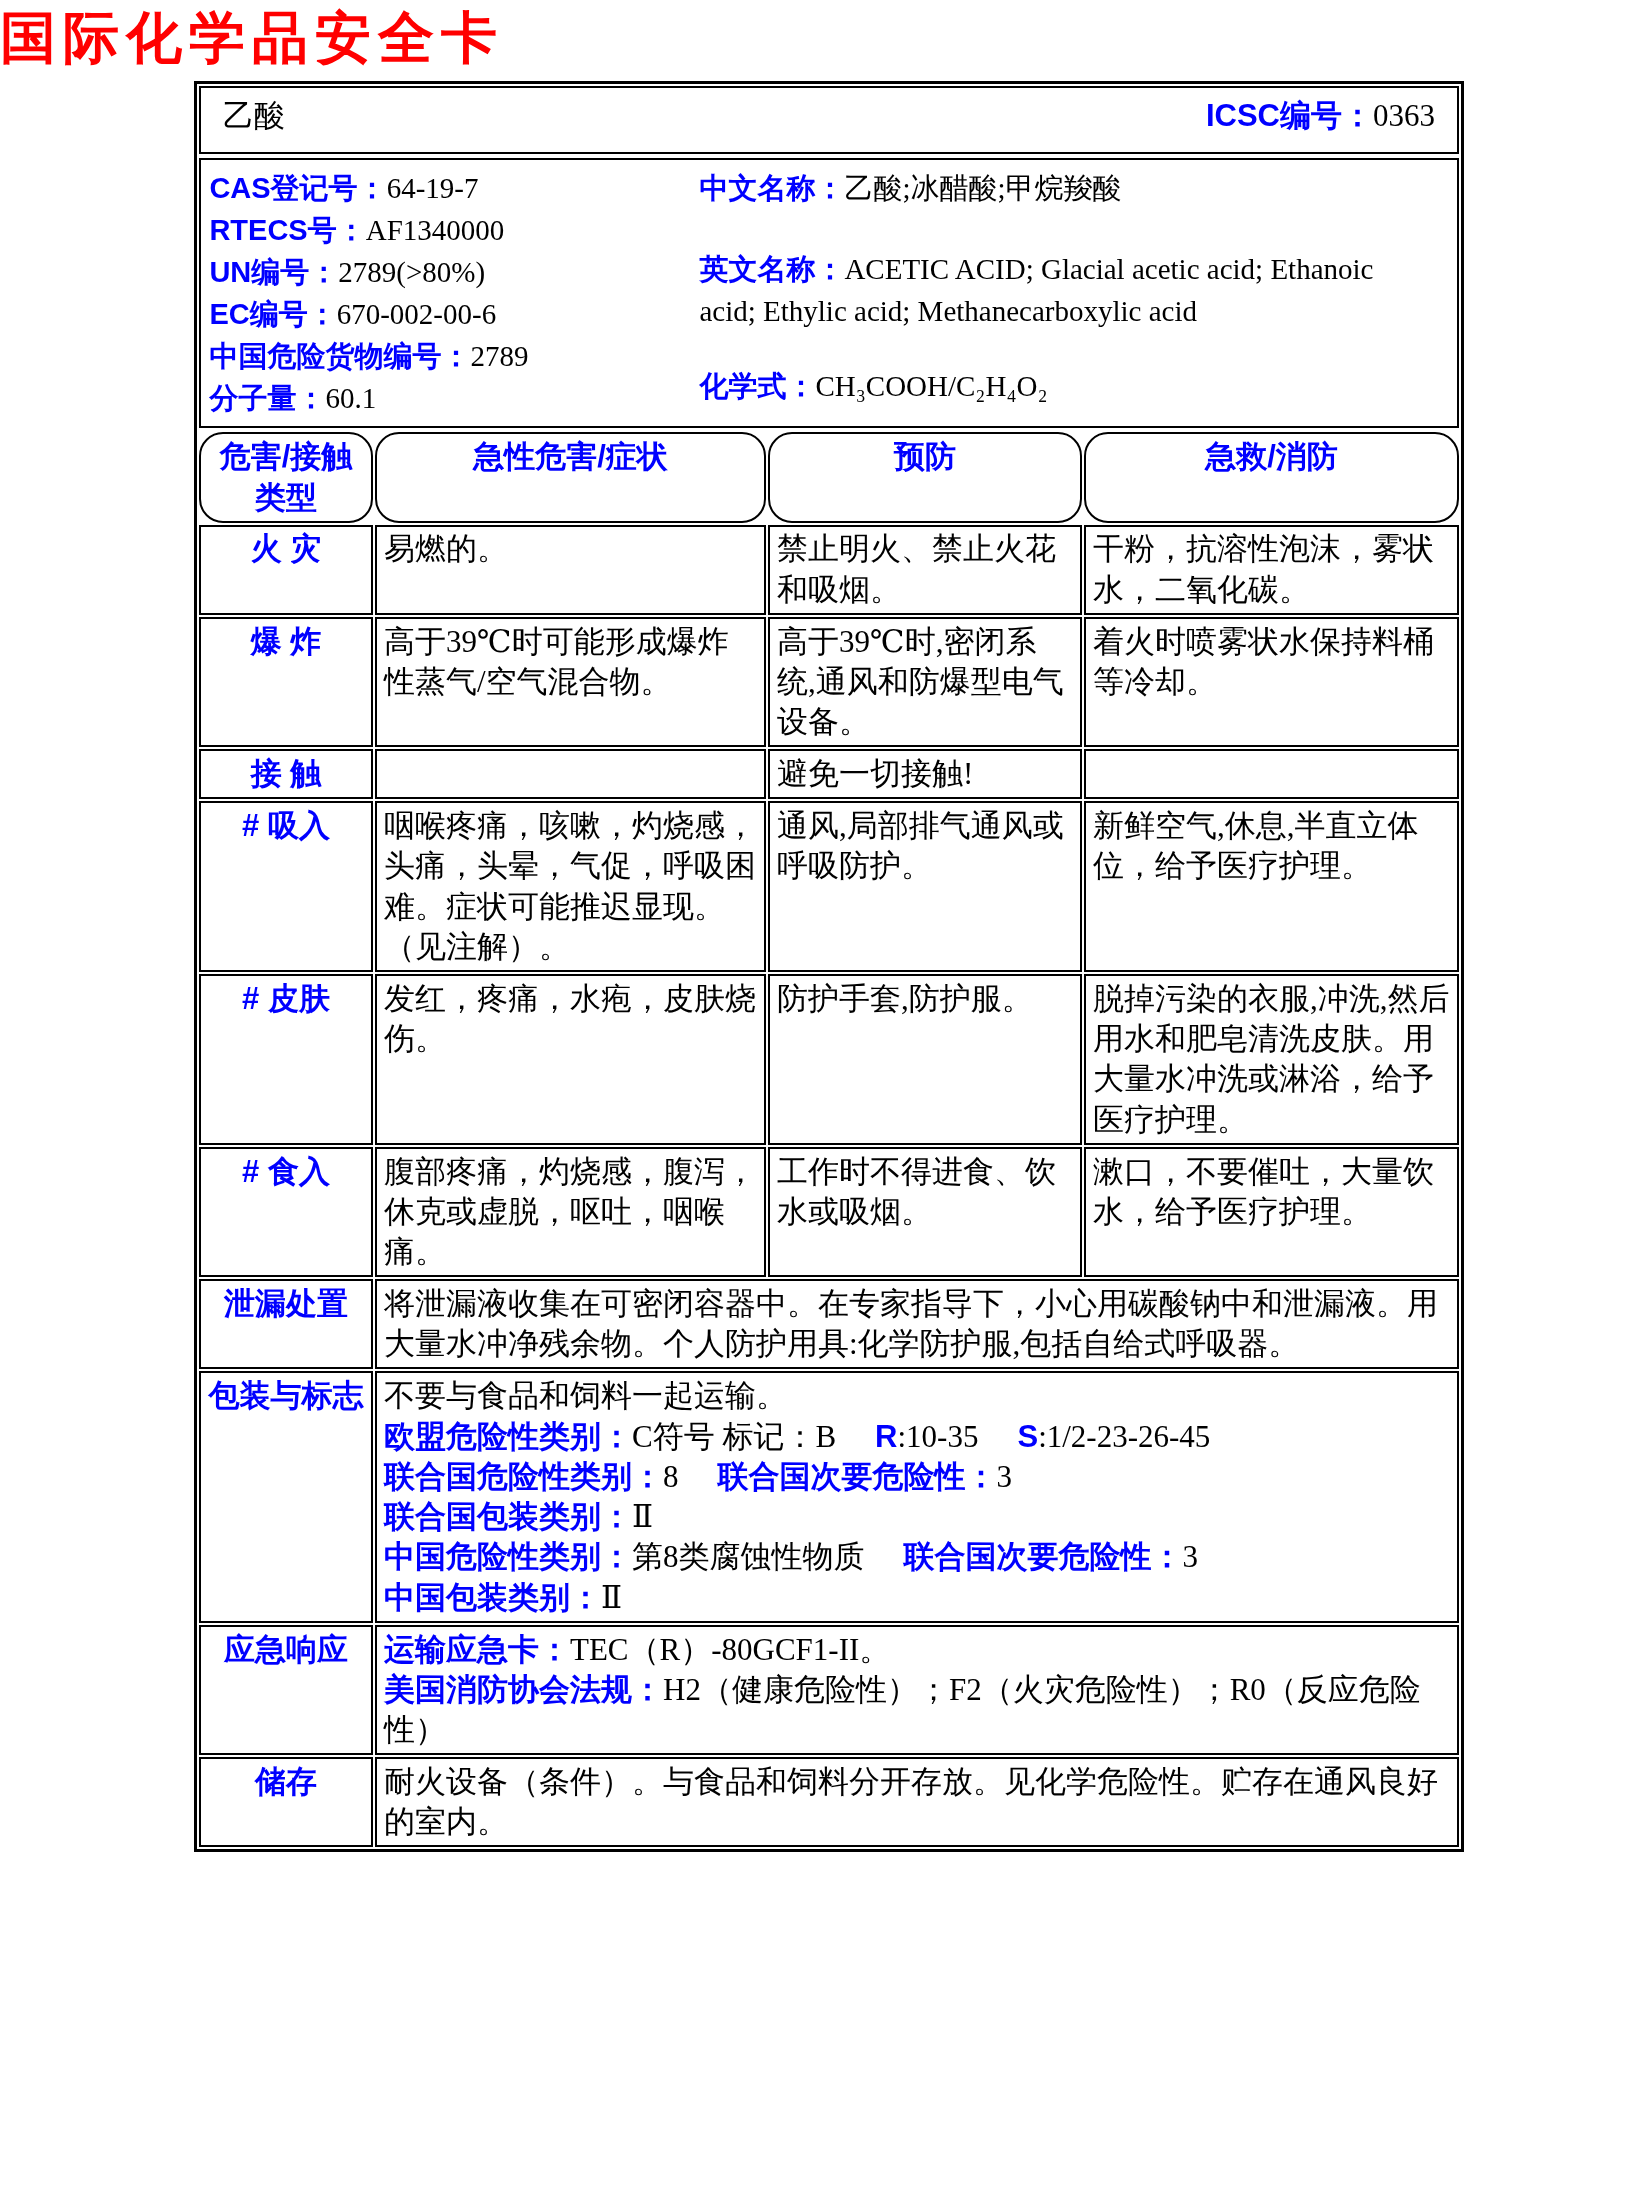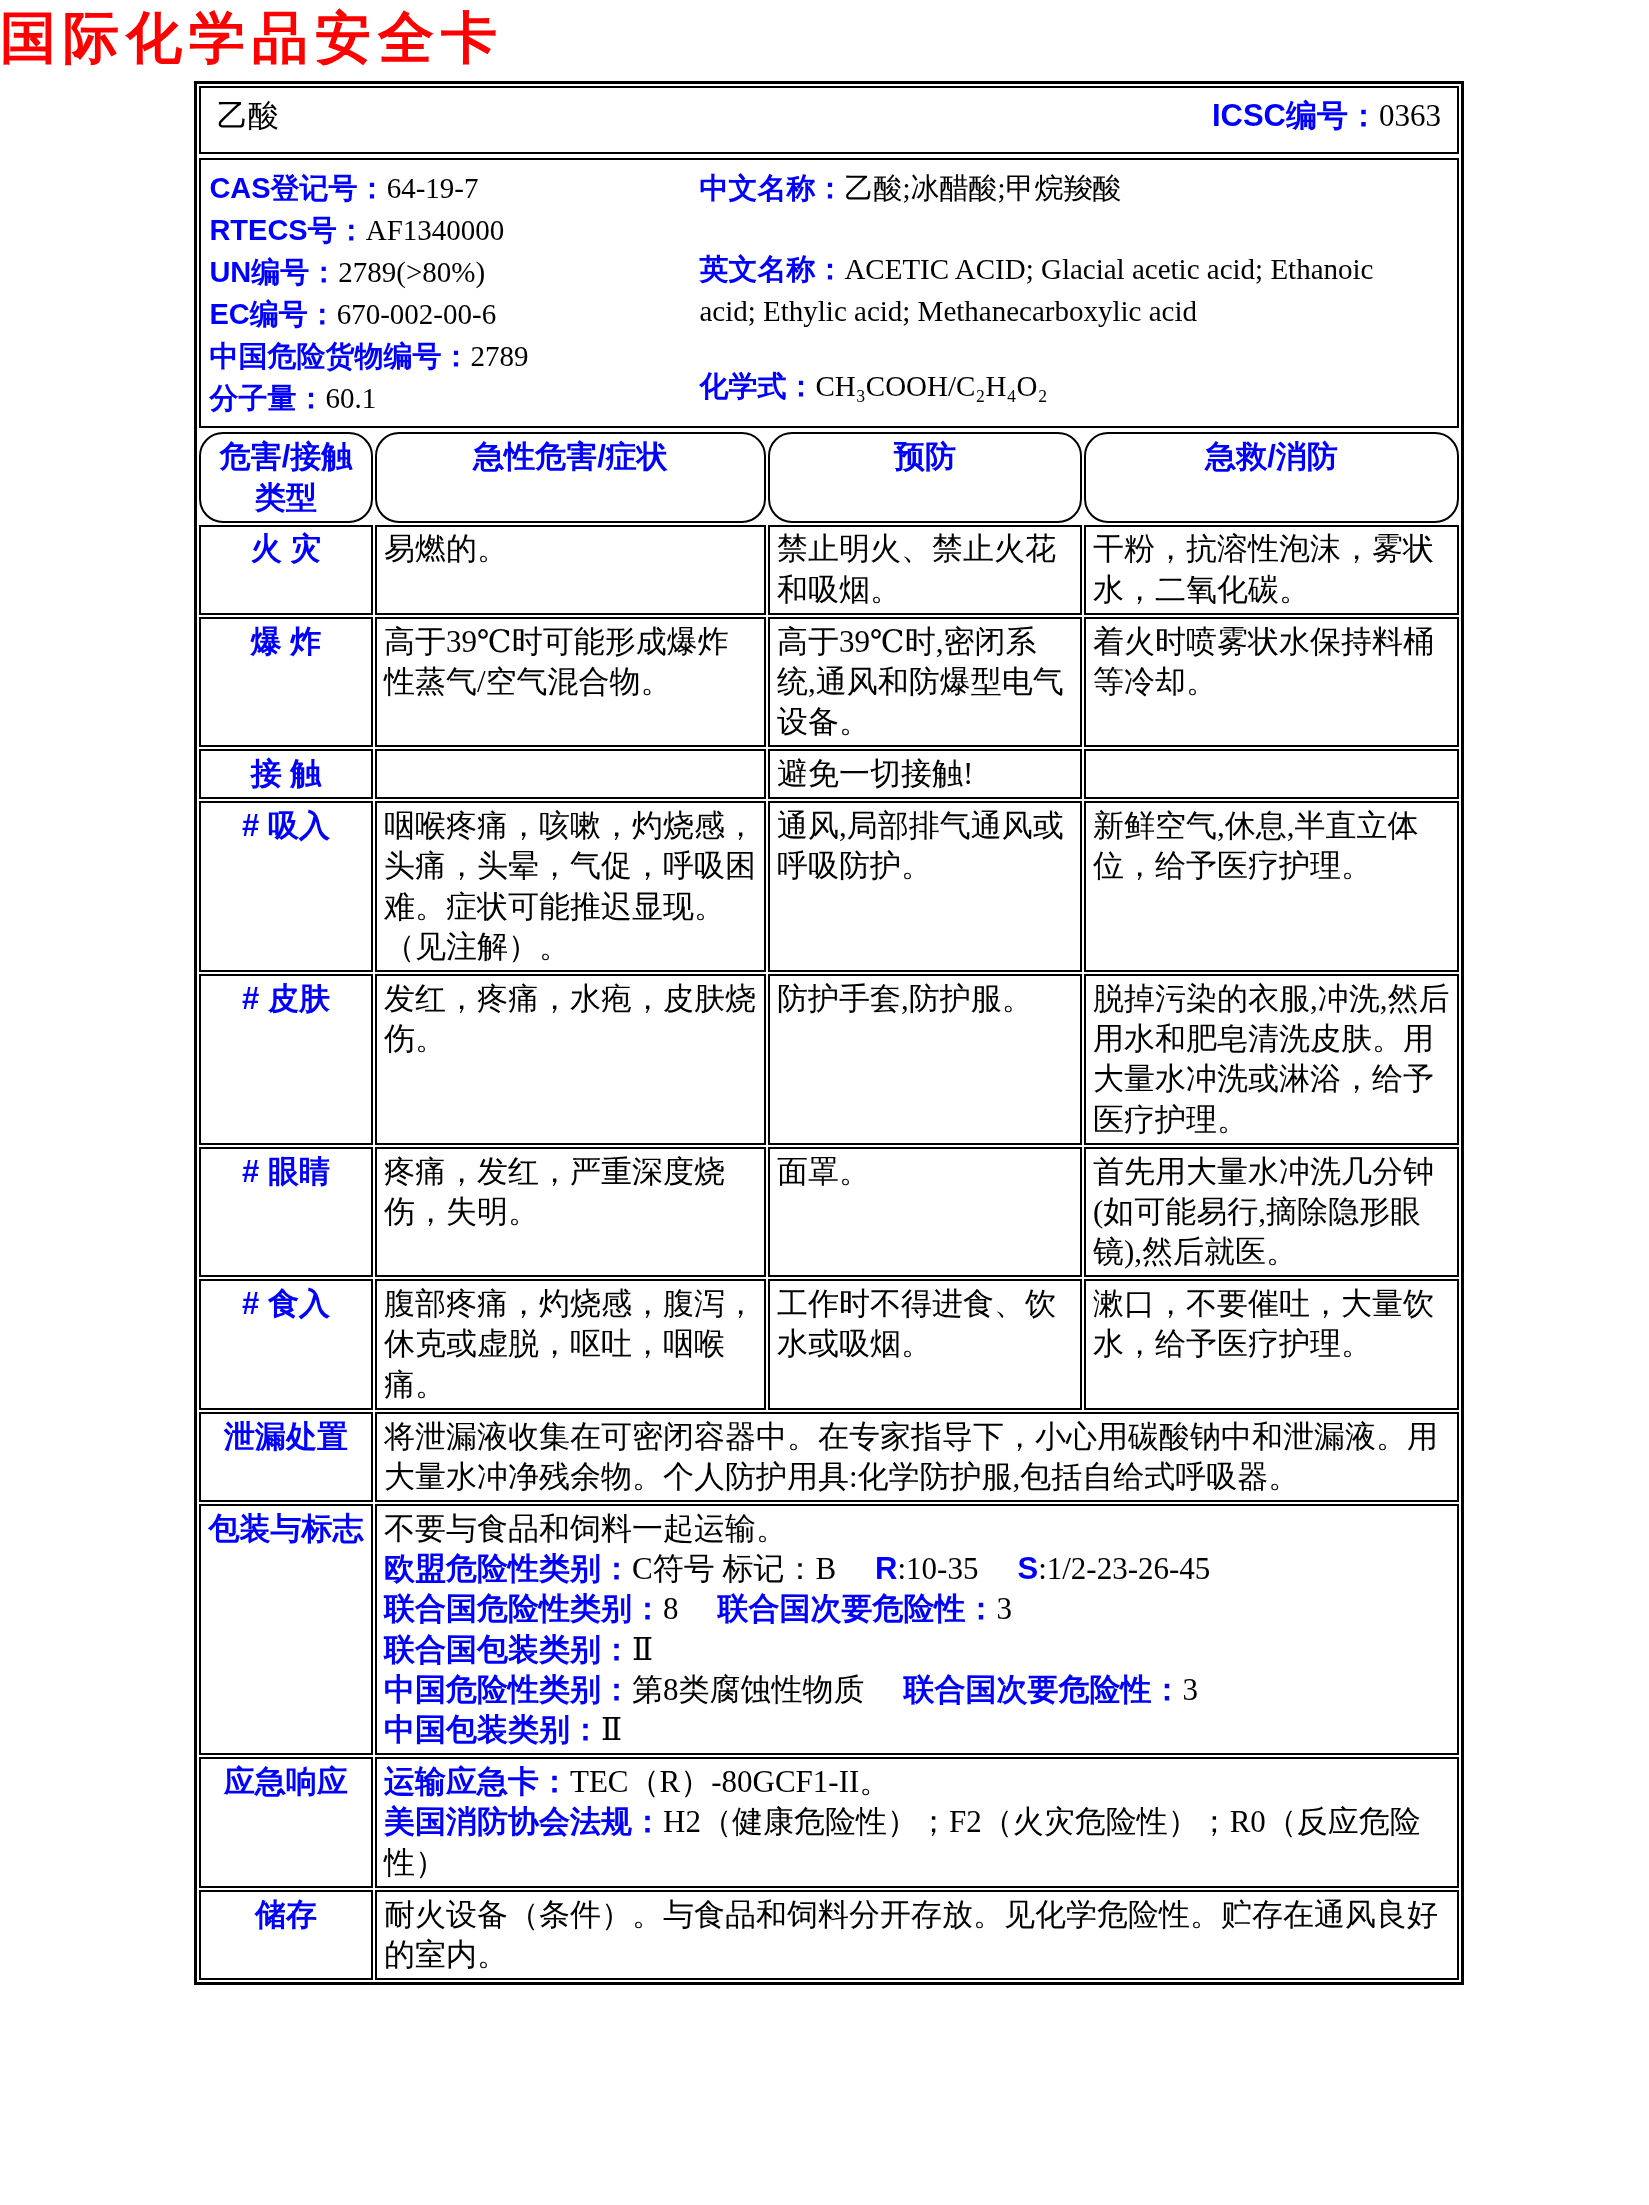--- a/index.html
+++ b/index.html
@@ -18,21 +18,21 @@
     margin-left:194px;width:1264px;
     border:3.5px solid #000;background:#fff;
   }
   table.sec{
     width:100%;border-collapse:separate;border-spacing:2.8px;
     table-layout:fixed;
   }
   table.sec td{border:2.1px solid #000;background:#fff;vertical-align:top;}
   
   .name-bar{display:flex;justify-content:space-between;align-items:flex-start;}
-  .name-cell{padding:7px 16px;height:50px;}
+  .name-cell{padding:7px 22px;height:50px;}
   .substance{font-size:31px;}
   .icsc{font-size:31px;white-space:nowrap;}
   .blue{
     color:#0000ff;font-weight:bold;
     font-family:"Liberation Sans","DejaVu Sans",sans-serif;
   }
   
   .id-cell{padding:7px 8.4px;}
   .id-flex{display:flex;}
   .id-left{width:446px;flex:0 0 auto;}
@@ -142,26 +142,20 @@
       <td>新鲜空气,休息,半直立体位，给予医疗护理。</td>
     </tr>
 
     <tr>
       <td class="rowlab"><span class="blue"># 皮肤</span></td>
       <td>发红，疼痛，水疱，皮肤烧伤。</td>
       <td>防护手套,防护服。</td>
       <td>脱掉污染的衣服,冲洗,然后用水和肥皂清洗皮肤。用大量水冲洗或淋浴，给予医疗护理。</td>
     </tr>
 
-    <tr>
-      <td class="rowlab"><span class="blue"># 眼睛</span></td>
-      <td>疼痛，发红，严重深度烧伤，失明。</td>
-      <td>面罩。</td>
-      <td>首先用大量水冲洗几分钟(如可能易行,摘除隐形眼镜),然后就医。</td>
-    </tr>
 
     <tr>
       <td class="rowlab"><span class="blue"># 食入</span></td>
       <td>腹部疼痛，灼烧感，腹泻，休克或虚脱，呕吐，咽喉痛。</td>
       <td>工作时不得进食、饮水或吸烟。</td>
       <td>漱口，不要催吐，大量饮水，给予医疗护理。</td>
     </tr>
 
     <tr>
       <td class="rowlab"><span class="blue">泄漏处置</span></td>

